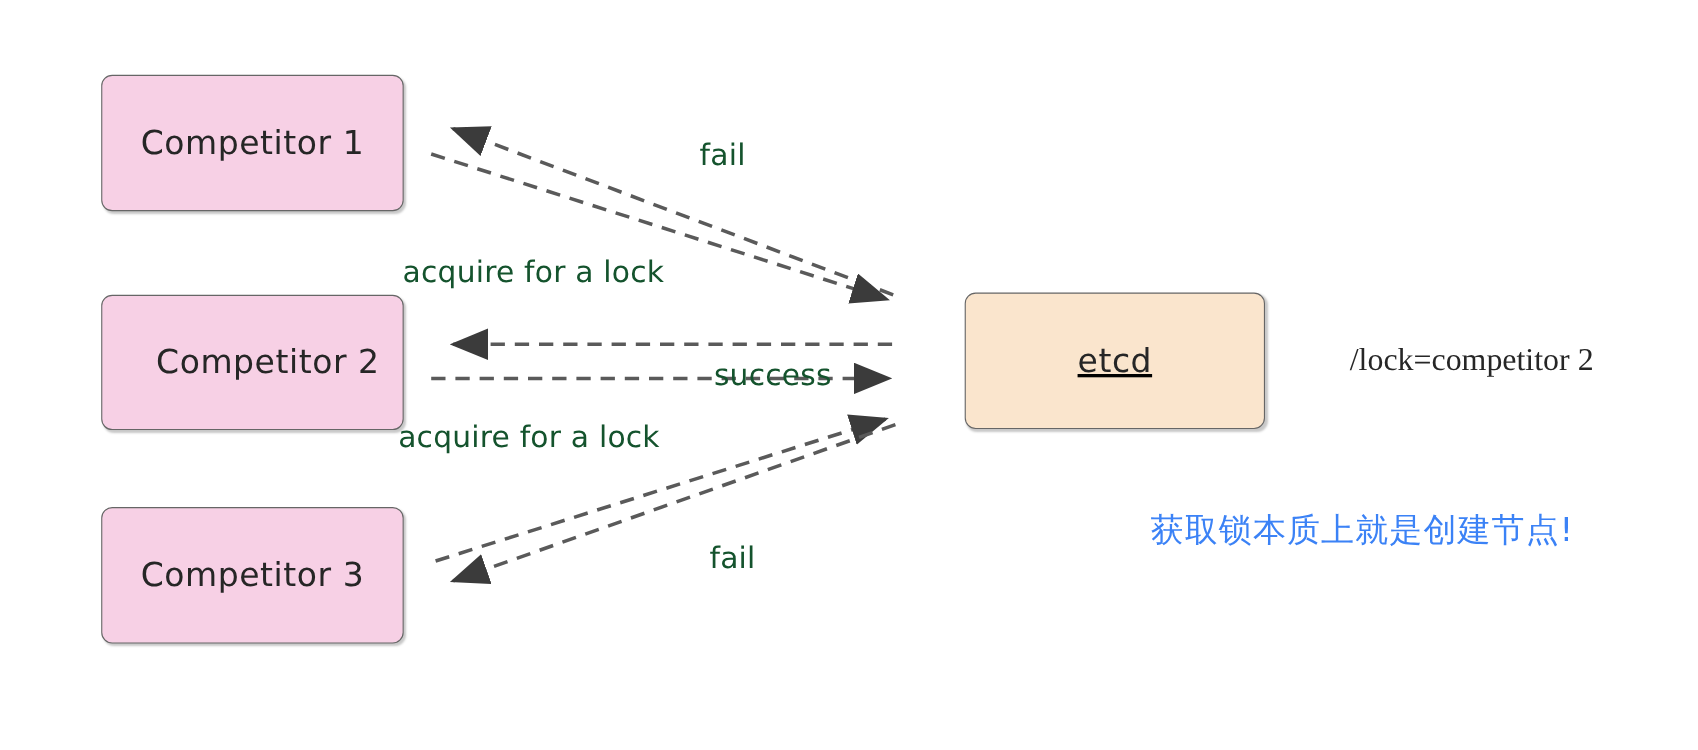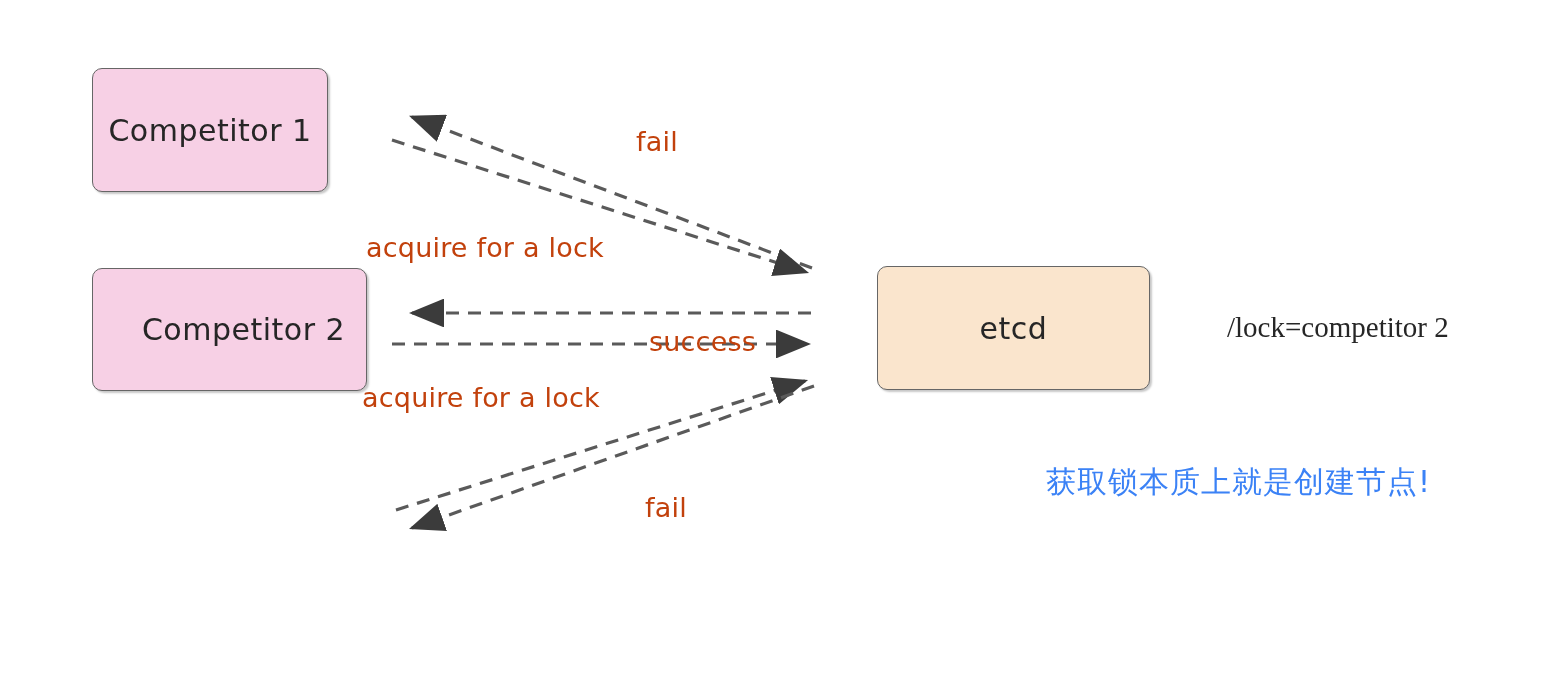--- a/index.html
+++ b/index.html
@@ -32,31 +32,32 @@
     font-size: 30px;
     color: #262626;
     letter-spacing: 0.5px;
     white-space: nowrap;
   }
   .node.competitor {
     background: #F7D0E5;
   }
   .node.store {
     background: #FAE5CD;
+    text-decoration: underline;
   }
-  #c1 { left: 92px;  top: 68px;  width: 236px; height: 124px; align-items: center; }
+  #c1 { left: 92px;  top: 68px;  width: 275px; height: 124px; align-items: center; }
   #c2 { left: 92px;  top: 268px; width: 275px; height: 123px; padding-left: 28px; }
   #c3 { left: 92px;  top: 461px; width: 275px; height: 124px; }
   #etcd { left: 877px; top: 266px; width: 273px; height: 124px; }
 
   .edge-label {
     position: absolute;
     font-family: "DejaVu Sans", sans-serif;
     font-size: 27px;
-    color: #c2410c;
+    color: #14532d;
     white-space: nowrap;
     letter-spacing: 0.2px;
   }
   .side-note {
     position: absolute;
     font-family: Liberation Serif, serif;
     font-size: 29px;
     color: #262626;
     white-space: nowrap;
     margin-left: 40px;
@@ -104,20 +105,23 @@
   </svg>
 
   <div class="node competitor" id="c1">
     <span class="node-label">Competitor 1</span>
   </div>
 
   <div class="node competitor" id="c2">
     <span class="node-label">Competitor 2</span>
   </div>
 
+  <div class="node competitor" id="c3">
+    <span class="node-label">Competitor 3</span>
+  </div>
 
   <div class="node store" id="etcd">
     <span class="node-label">etcd</span>
   </div>
 
   <div class="edge-label" style="left:636px; top:126px;">fail</div>
 
   <div class="edge-label" style="left:366px; top:232px;">acquire for a lock</div>
 
   <div class="edge-label" style="left:649px; top:278px;margin-top:48px;">success</div>

